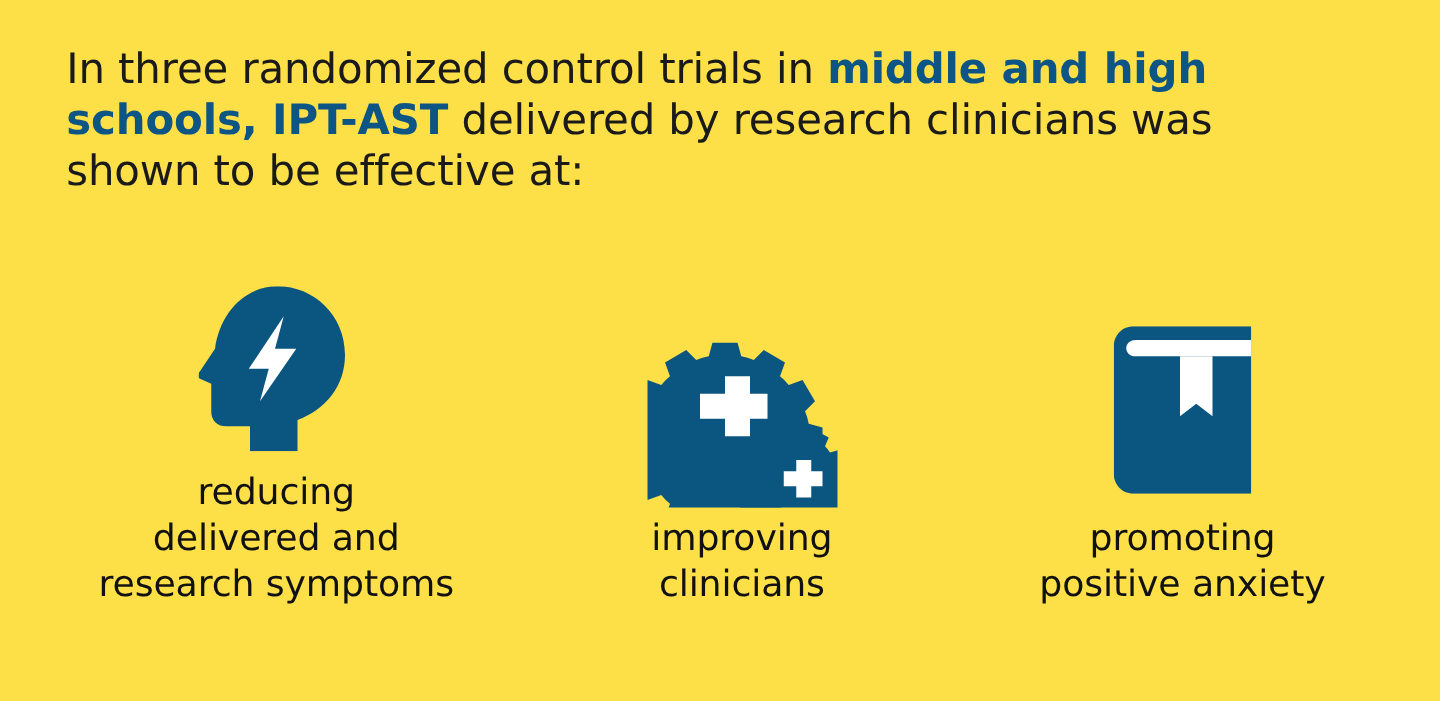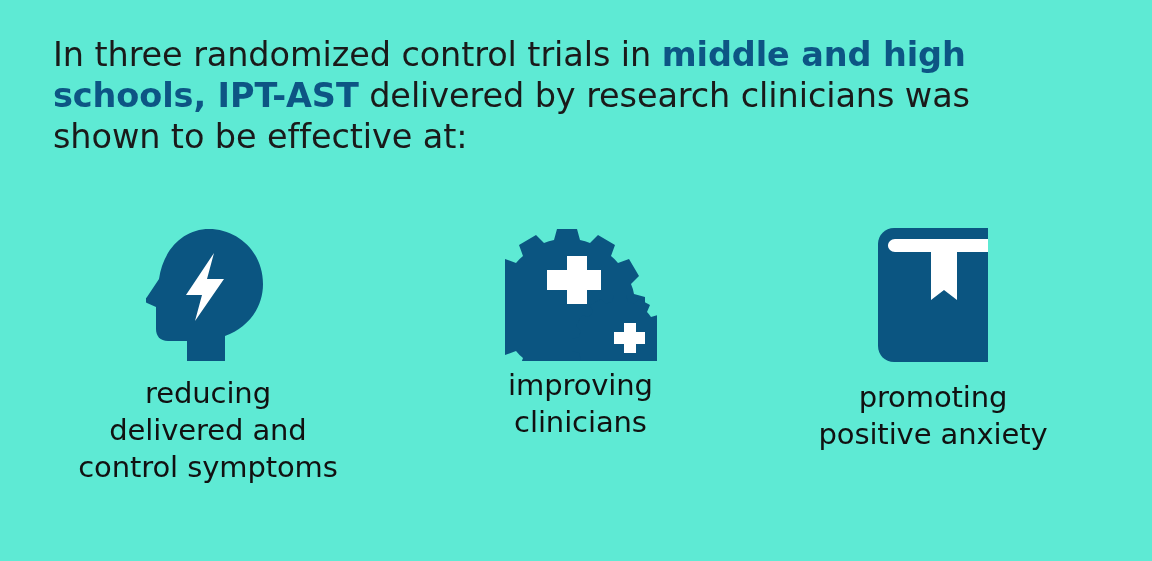--- a/index.html
+++ b/index.html
@@ -13,21 +13,21 @@
     height: 561px;
     overflow: hidden;
     font-family: "DejaVu Sans", sans-serif;
     color: #000000;
   }
 
   .slide {
     position: relative;
     width: 1152px;
     height: 561px;
-    background: #5eead4;
+    background: #fde047;
   }
 
   
   .headline {
     position: absolute;
     left: 53px;
     top: 34px;
     width: 990px;
     font-size: 33.5px;
     line-height: 41px;
@@ -36,25 +36,25 @@
     color: #1a1a1a;
   }
   .headline .hl-strong {
     font-weight: 700;
     color: #0d5584;
   }
 
   
   .columns {
     position: absolute;
-    left: 23px;
+    left: 36px;
     top: 225px;
     width: 1075px;
     display: flex;
-    align-items: flex-start;
+    align-items: flex-end;
     justify-content: space-between;
   }
   .col {
     display: flex;
     flex-direction: column;
     align-items: center;
   }
   .col-1 { width: 370px; }
   .col-2 { width: 300px; }
   .col-3 { width: 330px; }
@@ -97,21 +97,21 @@
         <svg width="125" height="132" viewBox="0 0 125 132" aria-hidden="true">
           <g fill="#0b5581">
             <path d="M63 0 C92 0 117 23 117 55 C117 80 101 99 79 107 L79 132 L41 132 L41 112 L22 112 C14 112 10 107 10 100 L10 78 L1 74 C-1 73 -1 70 1 68 L13 50 C17 21 37 0 63 0 Z"></path>
           </g>
           <path fill="#ffffff" d="M68 24 L40 66 L56 66 L49 92 L78 50 L61 50 Z"></path>
         </svg>
       </div>
       <div class="caption">
         <div>reducing</div>
         <div>delivered and</div>
-        <div>control symptoms</div>
+        <div>research symptoms</div>
       </div>
     </div>
 
     <div class="col col-2">
       <div class="icon-box">
         <svg width="152" height="132" viewBox="0 0 152 132" aria-hidden="true">
           <g fill="#0b5581">
 
             <path d="M52 0 h20 l3 11 a42 42 0 0 1 10 3 l8 -8 l17 10 l-4 11 a42 42 0 0 1 7 7 l11 -4 l10 17 l-8 8 a42 42 0 0 1 3 10 l11 3 v20 l-11 3 a42 42 0 0 1 -3 10 l8 8 l-10 17 l-11 -4 a42 42 0 0 1 -7 7 l4 11 l-17 10 l-8 -8 a42 42 0 0 1 -10 3 l-3 11 h-20 l-3 -11 a42 42 0 0 1 -10 -3 l-8 8 l-17 -10 l4 -11 a42 42 0 0 1 -7 -7 l-11 4 l-10 -17 l8 -8 a42 42 0 0 1 -3 -10 l-11 -3 v-20 l11 -3 a42 42 0 0 1 3 -10 l-8 -8 l10 -17 l11 4 a42 42 0 0 1 7 -7 l-4 -11 l17 -10 l8 8 a42 42 0 0 1 10 -3 Z"></path>
           </g>

